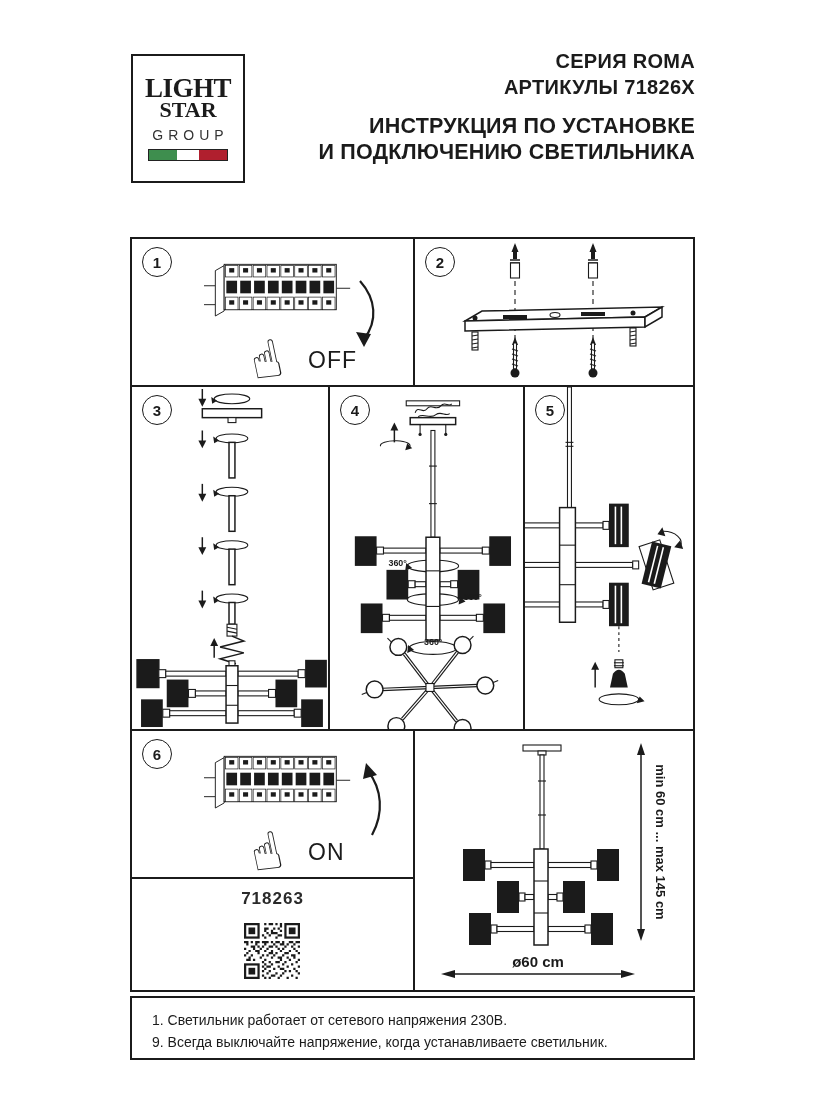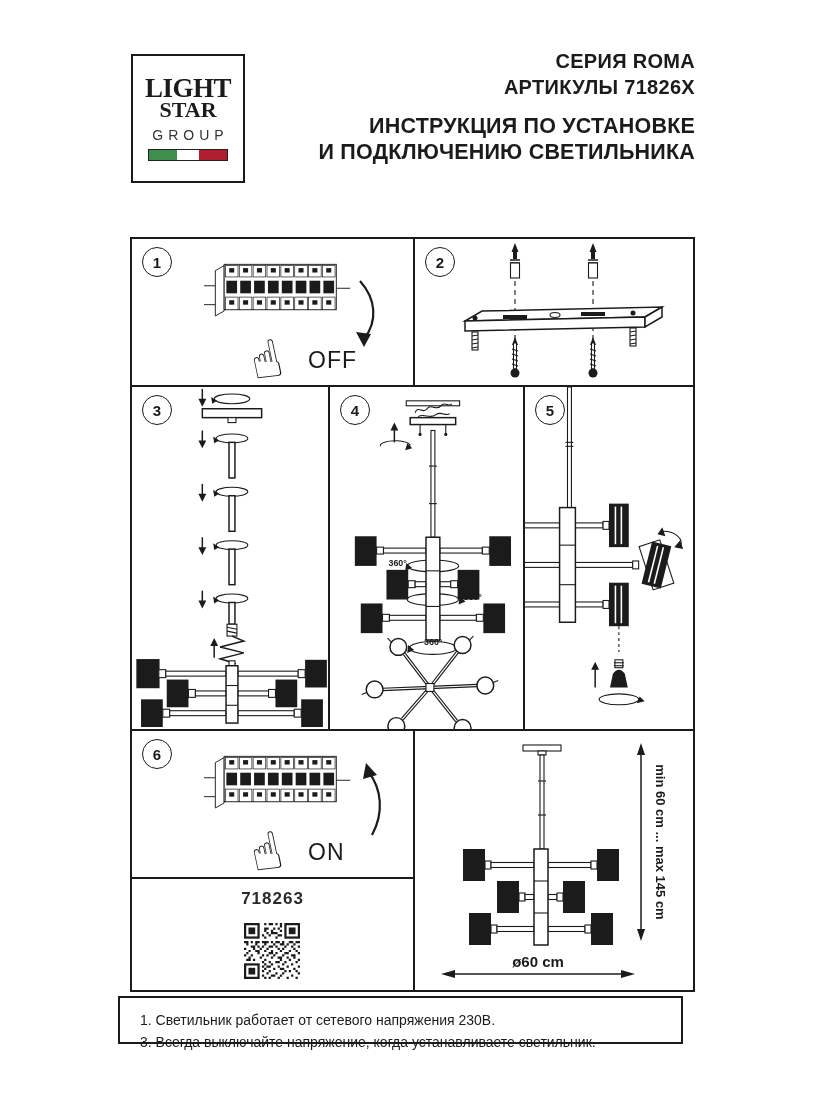--- a/index.html
+++ b/index.html
@@ -29,21 +29,21 @@
   
   .panel{position:absolute;border:2px solid #1b1b1b;background:#fff;box-sizing:border-box;}
   .p1{left:130px;top:237px;width:285px;height:150px;}
   .p2{left:413px;top:237px;width:282px;height:150px;}
   .p3{left:130px;top:385px;width:200px;height:346px;}
   .p4{left:328px;top:385px;width:197px;height:346px;}
   .p5{left:523px;top:385px;width:172px;height:346px;}
   .p6{left:130px;top:729px;width:285px;height:150px;}
   .pqr{left:130px;top:877px;width:285px;height:115px;}
   .pfin{left:413px;top:729px;width:282px;height:263px;}
-  .pnotes{left:118px;top:996px;width:565px;height:48px;}
+  .pnotes{left:130px;top:996px;width:565px;height:64px;}
 
   .badge{position:absolute;left:10px;top:8px;width:28px;height:28px;border:1.5px solid #1b1b1b;
          border-radius:50%;display:flex;align-items:center;justify-content:center;
          font-size:15px;font-weight:bold;background:#fff;z-index:2;}
   .draw{position:absolute;left:0;top:0;width:100%;height:100%;}
 
   
   .ln{fill:none;stroke:#1b1b1b;stroke-width:1.5;}
   .lt{fill:none;stroke:#1b1b1b;stroke-width:1.1;}
   .ln2{fill:none;stroke:#1b1b1b;stroke-width:2.2;}
@@ -502,17 +502,17 @@
         <polygon class="fil" points="40,239 40,247 26,243"></polygon>
         <polygon class="fil" points="206,239 206,247 220,243"></polygon>
         <text class="diam" x="123" y="236" text-anchor="middle">ø60 cm</text>
       </g>
     </svg>
   </div>
 
   <div class="panel pnotes">
     <div class="notes">
       <div>1. Светильник работает от сетевого напряжения 230В.</div>
-      <div>3. Всегда выключайте напряжение, когда устанавливаете светильник.</div>
+      <div>9. Всегда выключайте напряжение, когда устанавливаете светильник.</div>
     </div>
   </div>
 
 </div>
 
 </body></html>

